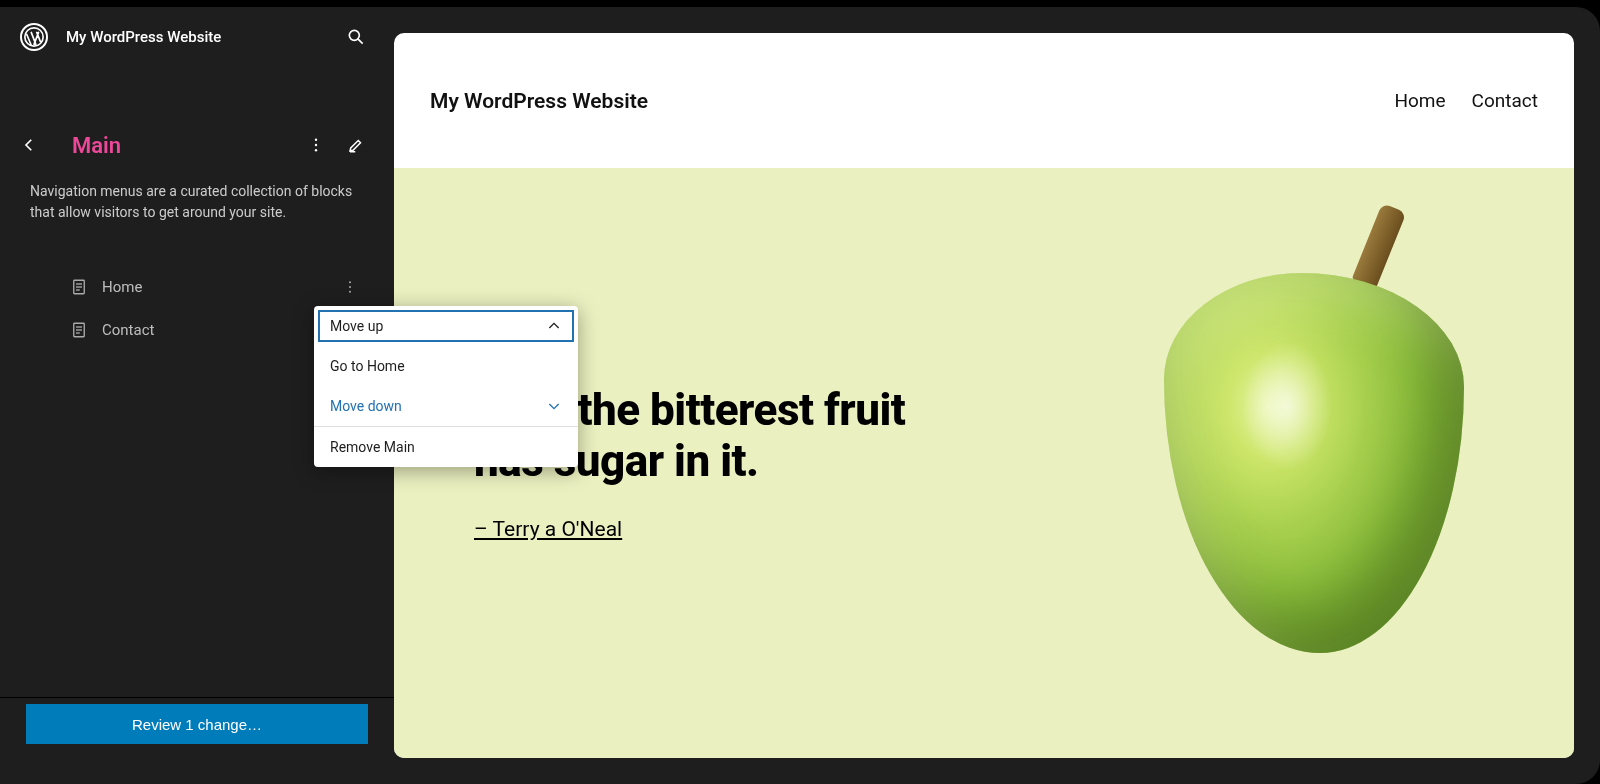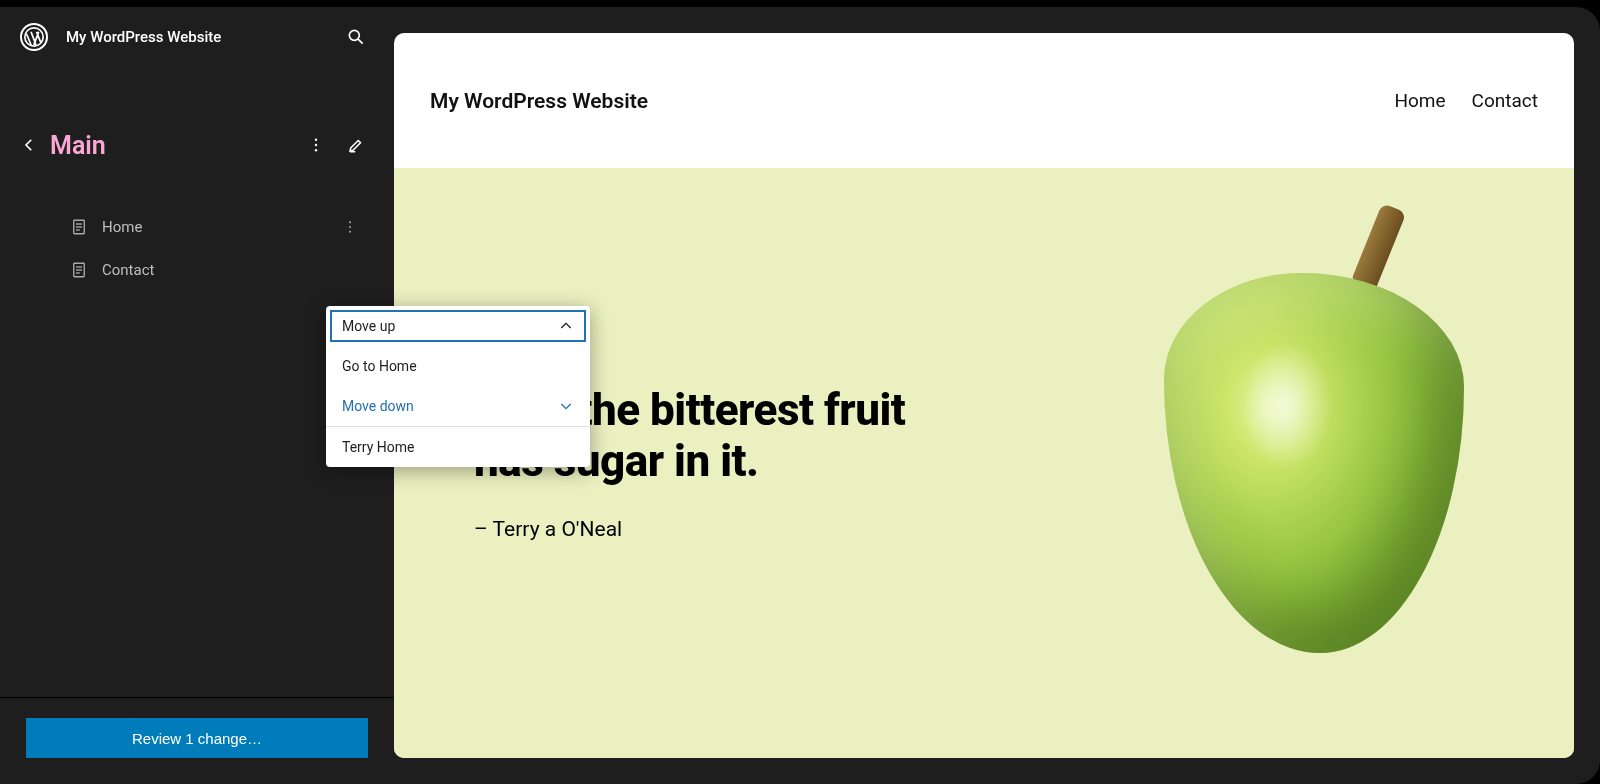--- a/index.html
+++ b/index.html
@@ -6,49 +6,49 @@
   html, body { width: 1600px; height: 784px; font-family: -apple-system, BlinkMacSystemFont, "Segoe UI", Roboto, sans-serif; background:#000; overflow:hidden; }
   .app { display:flex; width:100%; height:calc(100% - 7px); background:#1e1e1e; margin-top:7px;border-radius:24px;}
   
   .sidebar { width:394px; background:#1e1e1e; color:#e0e0e0; display:flex; flex-direction:column; position:relative;}
   .sb-top { display:flex; align-items:center; height:60px; padding:0 20px;}
   .wp-logo { width:28px; height:28px; border-radius:50%; border:2px solid #fff; display:flex; align-items:center; justify-content:center; color:#fff; font-weight:bold; font-size:16px;}
   .site-name { margin-left:18px; font-size:15px; color:#fff; font-weight:500;}
   .search-btn { margin-left:auto; width:36px; height:36px; display:flex; align-items:center; justify-content:center; cursor:pointer;}
   .sb-heading { display:flex; align-items:center; padding:0 20px; margin-top:60px;}
   .back-chev { width:28px; display:flex; align-items:center; cursor:pointer;}
-  .main-title { font-size:25px; font-weight:600; color:#f9a8d4; margin-left:2px;}
+  .main-title { font-size:22px; font-weight:600; color:#ec4899; margin-left:24px;}
   .heading-actions { margin-left:auto; display:flex; gap:4px;}
   .icon-btn { width:36px; height:36px; display:flex; align-items:center; justify-content:center; cursor:pointer; border-radius:4px;}
   .desc { padding:18px 30px 0 30px; font-size:14px; line-height:1.5; color:#ccc;}
   .nav-items { margin-top:40px; }
   .nav-item { display:flex; align-items:center; padding:10px 30px 10px 72px; font-size:15px; color:#bdbdbd; position:relative; cursor:pointer;}
   .nav-item svg.page { position:absolute; left:70px; }
   .nav-item span.lbl { margin-left:30px;}
   .nav-item .dots { margin-left:auto; width:28px; height:28px; display:flex; align-items:center; justify-content:center;}
-  .footer-row { margin-top:auto; padding:20px 26px 26px 26px;}
+  .footer-row { margin-top:auto; padding:20px 26px 40px 26px;}
   .review-btn { width:100%; height:40px; background:#007cba; color:#fff; border:none; font-size:15px; font-weight:500; cursor:pointer;}
   .divider { height:1px; background:#000; width:100%; position:absolute; bottom:86px; left:0;}
   
-  .dropdown { position:absolute; top:306px; left:326px; width:264px; background:#fff; border-radius:4px; box-shadow:0 4px 20px rgba(0,0,0,0.35); z-index:50; overflow:hidden;}
+  .dropdown { position:absolute; top:306px; left:314px; width:264px; background:#fff; border-radius:4px; box-shadow:0 4px 20px rgba(0,0,0,0.35); z-index:50; overflow:hidden;}
   .dd-item { padding:12px 16px; font-size:14px; display:flex; align-items:center; justify-content:space-between; cursor:pointer; color:#1e1e1e;}
   .dd-item.focused { outline:2px solid #2271b1; outline-offset:-6px; border-radius:2px;}
   .dd-item.active { color:#2271b1;}
   .dd-sep { height:1px; background:#e0e0e0;}
   
   .preview { flex:1; padding:26px 26px 26px 0; display:flex;}
   .frame { flex:1; background:#fff; border-radius:10px; overflow:hidden; display:flex; flex-direction:column;}
   .site-header { height:135px; display:flex; align-items:center; padding:0 36px;}
   .site-title { font-size:21px; font-weight:600; color:#111;}
   .site-nav { margin-left:auto; display:flex; gap:26px; font-size:19px; color:#111;}
   .site-nav a { text-decoration:none; color:#111; cursor:pointer;}
   .hero { flex:1; background:#eaf0bf; display:flex; align-items:center; padding:0 60px; position:relative; overflow:hidden;}
   .quote-wrap { max-width:540px; margin-left:20px;}
   .quote-line { font-size:44px; font-weight:800; line-height:1.15; color:#000; letter-spacing:-0.5px;}
-  .cite { margin-top:30px; font-size:21px; color:#000;}
+  .cite { margin-top:30px; font-size:21px; color:#000;text-decoration:underline;}
   
   .pear-wrap { position:absolute; right:110px; top:50%; transform:translateY(-50%);}
   .pear-body { width:300px; height:380px; background:radial-gradient(ellipse at 35% 35%, #e8f5a8 0%, #cde66a 15%, #a8d04e 35%, #8bbf3b 55%, #6fa02e 80%, #5a8926 100%); border-radius:46% 54% 48% 52% / 28% 30% 70% 72%; position:relative; box-shadow:inset -30px -40px 60px rgba(60,90,20,0.45), inset 20px 30px 50px rgba(255,255,200,0.35);}
   .pear-body::before { content:""; position:absolute; top:18%; left:26%; width:90px; height:130px; background:radial-gradient(ellipse, rgba(255,255,255,0.65) 0%, rgba(255,255,255,0) 70%); border-radius:50%;}
   .stalk { position:absolute; top:-68px; right:72px; width:26px; height:82px; background:linear-gradient(90deg,#9a7a3c,#6b4e1e); border-radius:8px 8px 4px 4px; transform:rotate(22deg);}
   svg { display:block; }
 </style>
 </head>
 <body>
 
@@ -88,20 +88,21 @@
         </div>
         <div class="icon-btn">
           <svg width="18" height="18" viewBox="0 0 24 24" fill="none" stroke="#fff" stroke-width="2">
               <path d="M4 20l4-1 10-10-3-3L5 16l-1 4z"></path>
               <line x1="4" y1="21" x2="11" y2="21"></line>
             </svg>
         </div>
       </div>
     </div>
 
+    <div class="desc">Navigation menus are a curated collection of blocks that allow visitors to get around your site.</div>
 
     <div class="nav-items">
       <div class="nav-item">
         <svg class="page" width="18" height="18" viewBox="0 0 24 24" fill="none" stroke="#aaa" stroke-width="1.8">
             <rect x="5" y="3" width="14" height="18" rx="1"></rect>
             <line x1="8" y1="8" x2="16" y2="8"></line>
             <line x1="8" y1="12" x2="16" y2="12"></line>
             <line x1="8" y1="16" x2="13" y2="16"></line>
           </svg>
         <span class="lbl">Home</span>
@@ -141,21 +142,21 @@
       <span>Go to Home</span>
     </div>
     <div class="dd-item active">
       <span>Move down</span>
       <svg width="16" height="16" viewBox="0 0 24 24" fill="none" stroke="#2271b1" stroke-width="2">
           <polyline points="5 9 12 16 19 9"></polyline>
         </svg>
     </div>
     <div class="dd-sep"></div>
     <div class="dd-item">
-      <span>Terry Home</span>
+      <span>Remove Main</span>
     </div>
   </div>
 
   <div class="preview">
     <div class="frame">
       <header class="site-header">
         <div class="site-title">My WordPress Website</div>
         <nav class="site-nav">
           <a>Home</a>
           <a>Contact</a>

